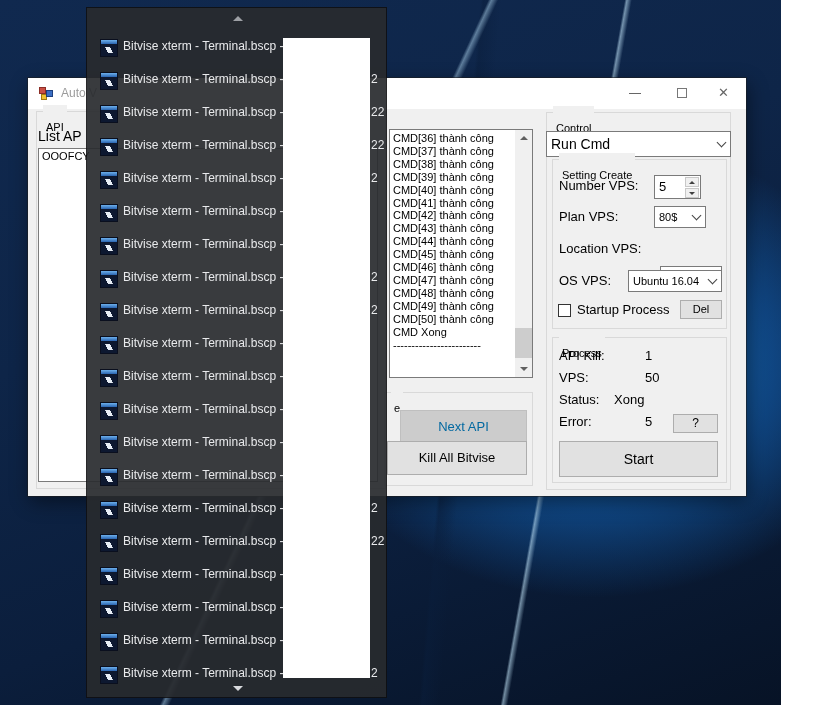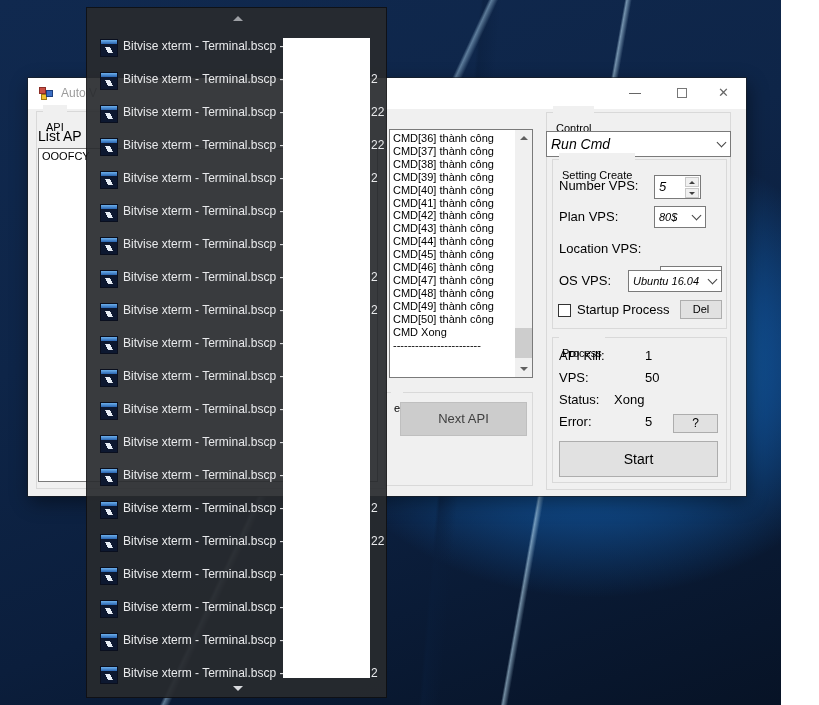--- a/index.html
+++ b/index.html
@@ -60,27 +60,27 @@
   .sb-arrow i { position:absolute; left:5px; width:0; height:0; border-left:4px solid transparent; border-right:4px solid transparent; }
   .sb-arrow.up i   { top:6px; border-bottom:4px solid #606060; }
   .sb-arrow.down i { top:7px; border-top:4px solid #606060; }
   .sb-thumb { position:absolute; left:0; width:17px; background:#cdcdcd; }
   #log-thumb { top:198px; height:30px; }
 
   
   #gb-actions { left:356px; top:314px; width:149px; height:94px; }
   .btn { position:absolute; background:#e1e1e1; border:1px solid #adadad; color:#000;
          text-align:center; font-size:13px; }
-  .btn.disabled { background:#cccccc; border-color:#bfbfbf; color:#404040; }
+  .btn.disabled { background:#cccccc; border-color:#bfbfbf; color:#0369a1;margin-top:8px; }
   #btn-next-api { left:372px; top:324px; width:127px; height:34px; line-height:32px; }
   #btn-kill     { left:359px; top:363px; width:140px; height:34px; line-height:32px; }
 
   
   #gb-control { left:518px; top:34px; width:185px; height:378px; }
-  .combo { position:absolute; background:#fff; border:1px solid #7a7a7a; overflow:hidden;font-style:italic; }
+  .combo { position:absolute; background:#fff; border:1px solid #7a7a7a; overflow:hidden; }
   .combo .cv { position:absolute; left:4px; top:50%; transform:translateY(-50%); white-space:nowrap; }
   .chev { position:absolute; right:5px; top:50%; width:7px; height:7px; margin-top:-5px;
           border-right:1px solid #444; border-bottom:1px solid #444; transform:rotate(45deg); }
   #combo-runcmd { left:518px; top:53px; width:185px; height:26px; font-size:14px; }
 
   #gb-setting { left:524px; top:81px; width:175px; height:170px; }
   .fld-lbl { position:absolute; font-size:13px; color:#000; white-space:nowrap; }
   #lbl-number   { left:531px; top:100px; }
   #lbl-plan     { left:531px; top:131px; }
   #lbl-location { left:531px; top:163px; }
@@ -198,20 +198,21 @@
         <div class="sb-arrow down">
             <i></i>
           </div>
       </div>
     </div>
 
     <div class="gb" id="gb-actions">
       <span class="gb-lbl">e</span>
     </div>
     <div class="btn disabled" id="btn-next-api">Next API</div>
+    <div class="btn" id="btn-kill">Kill All Bitvise</div>
 
     <div class="gb" id="gb-control">
       <span class="gb-lbl">Control</span>
     </div>
     <div class="combo" id="combo-runcmd">
       <span class="cv">Run Cmd</span>
       <i class="chev"></i>
     </div>
 
     <div class="gb" id="gb-setting">

